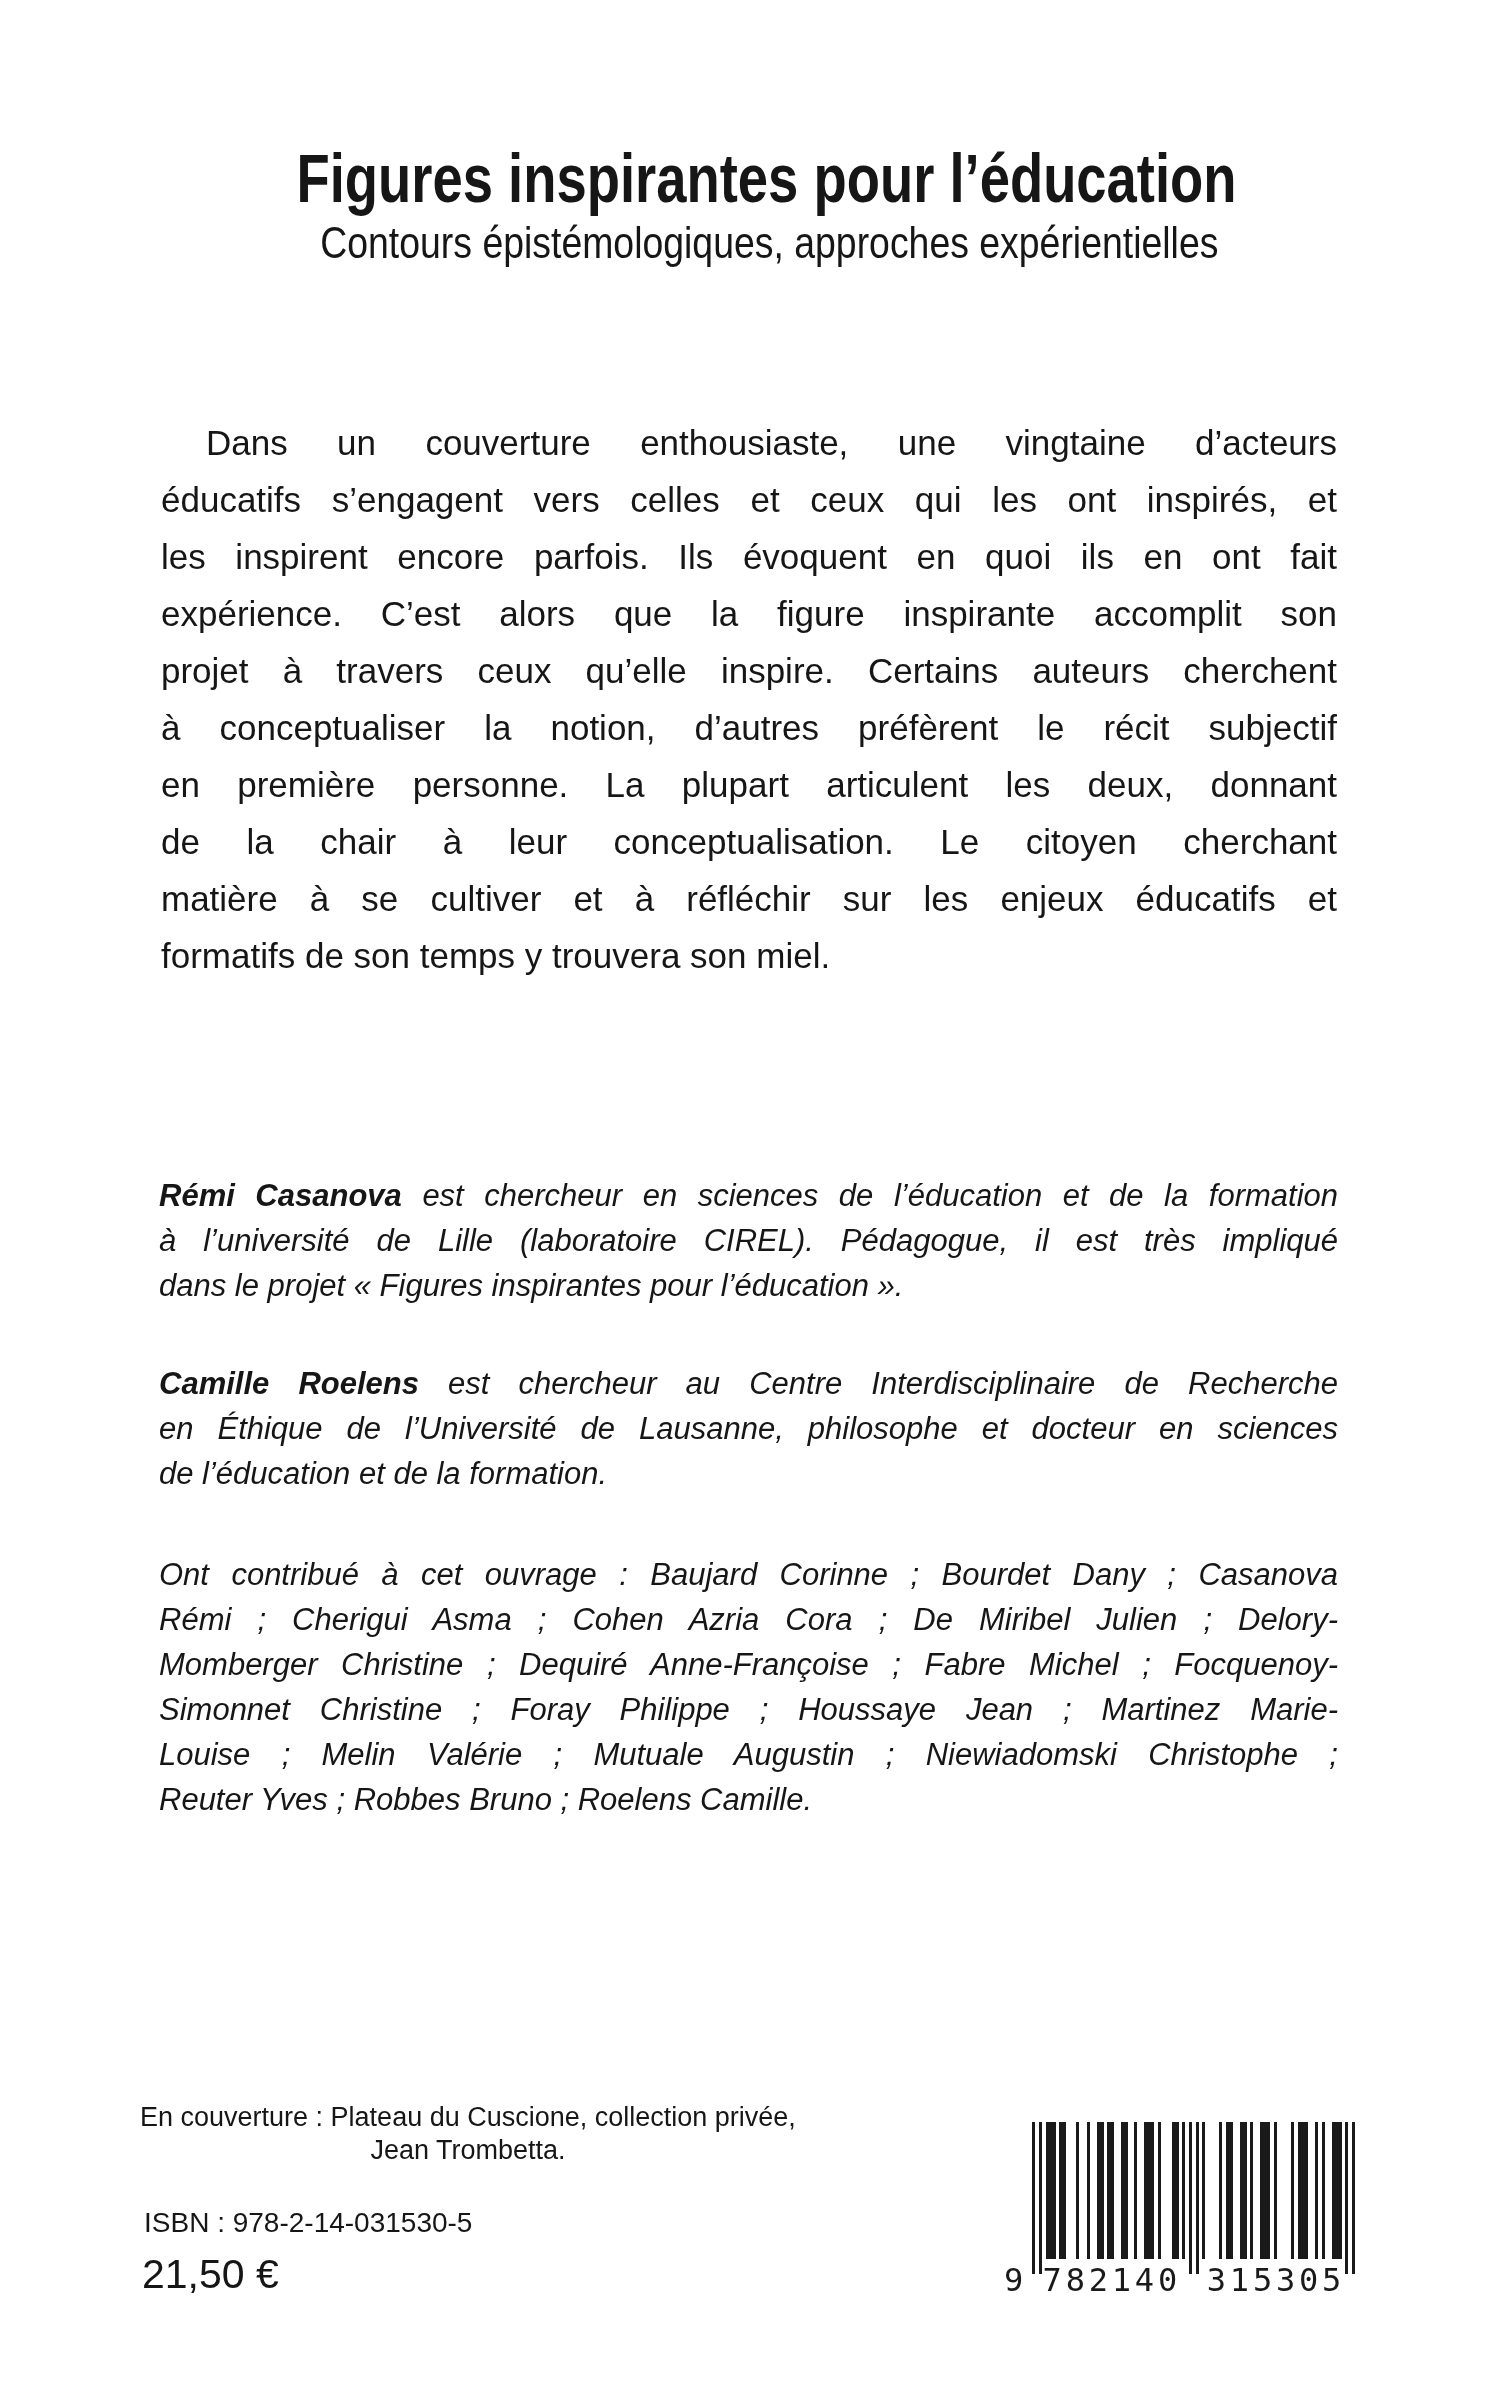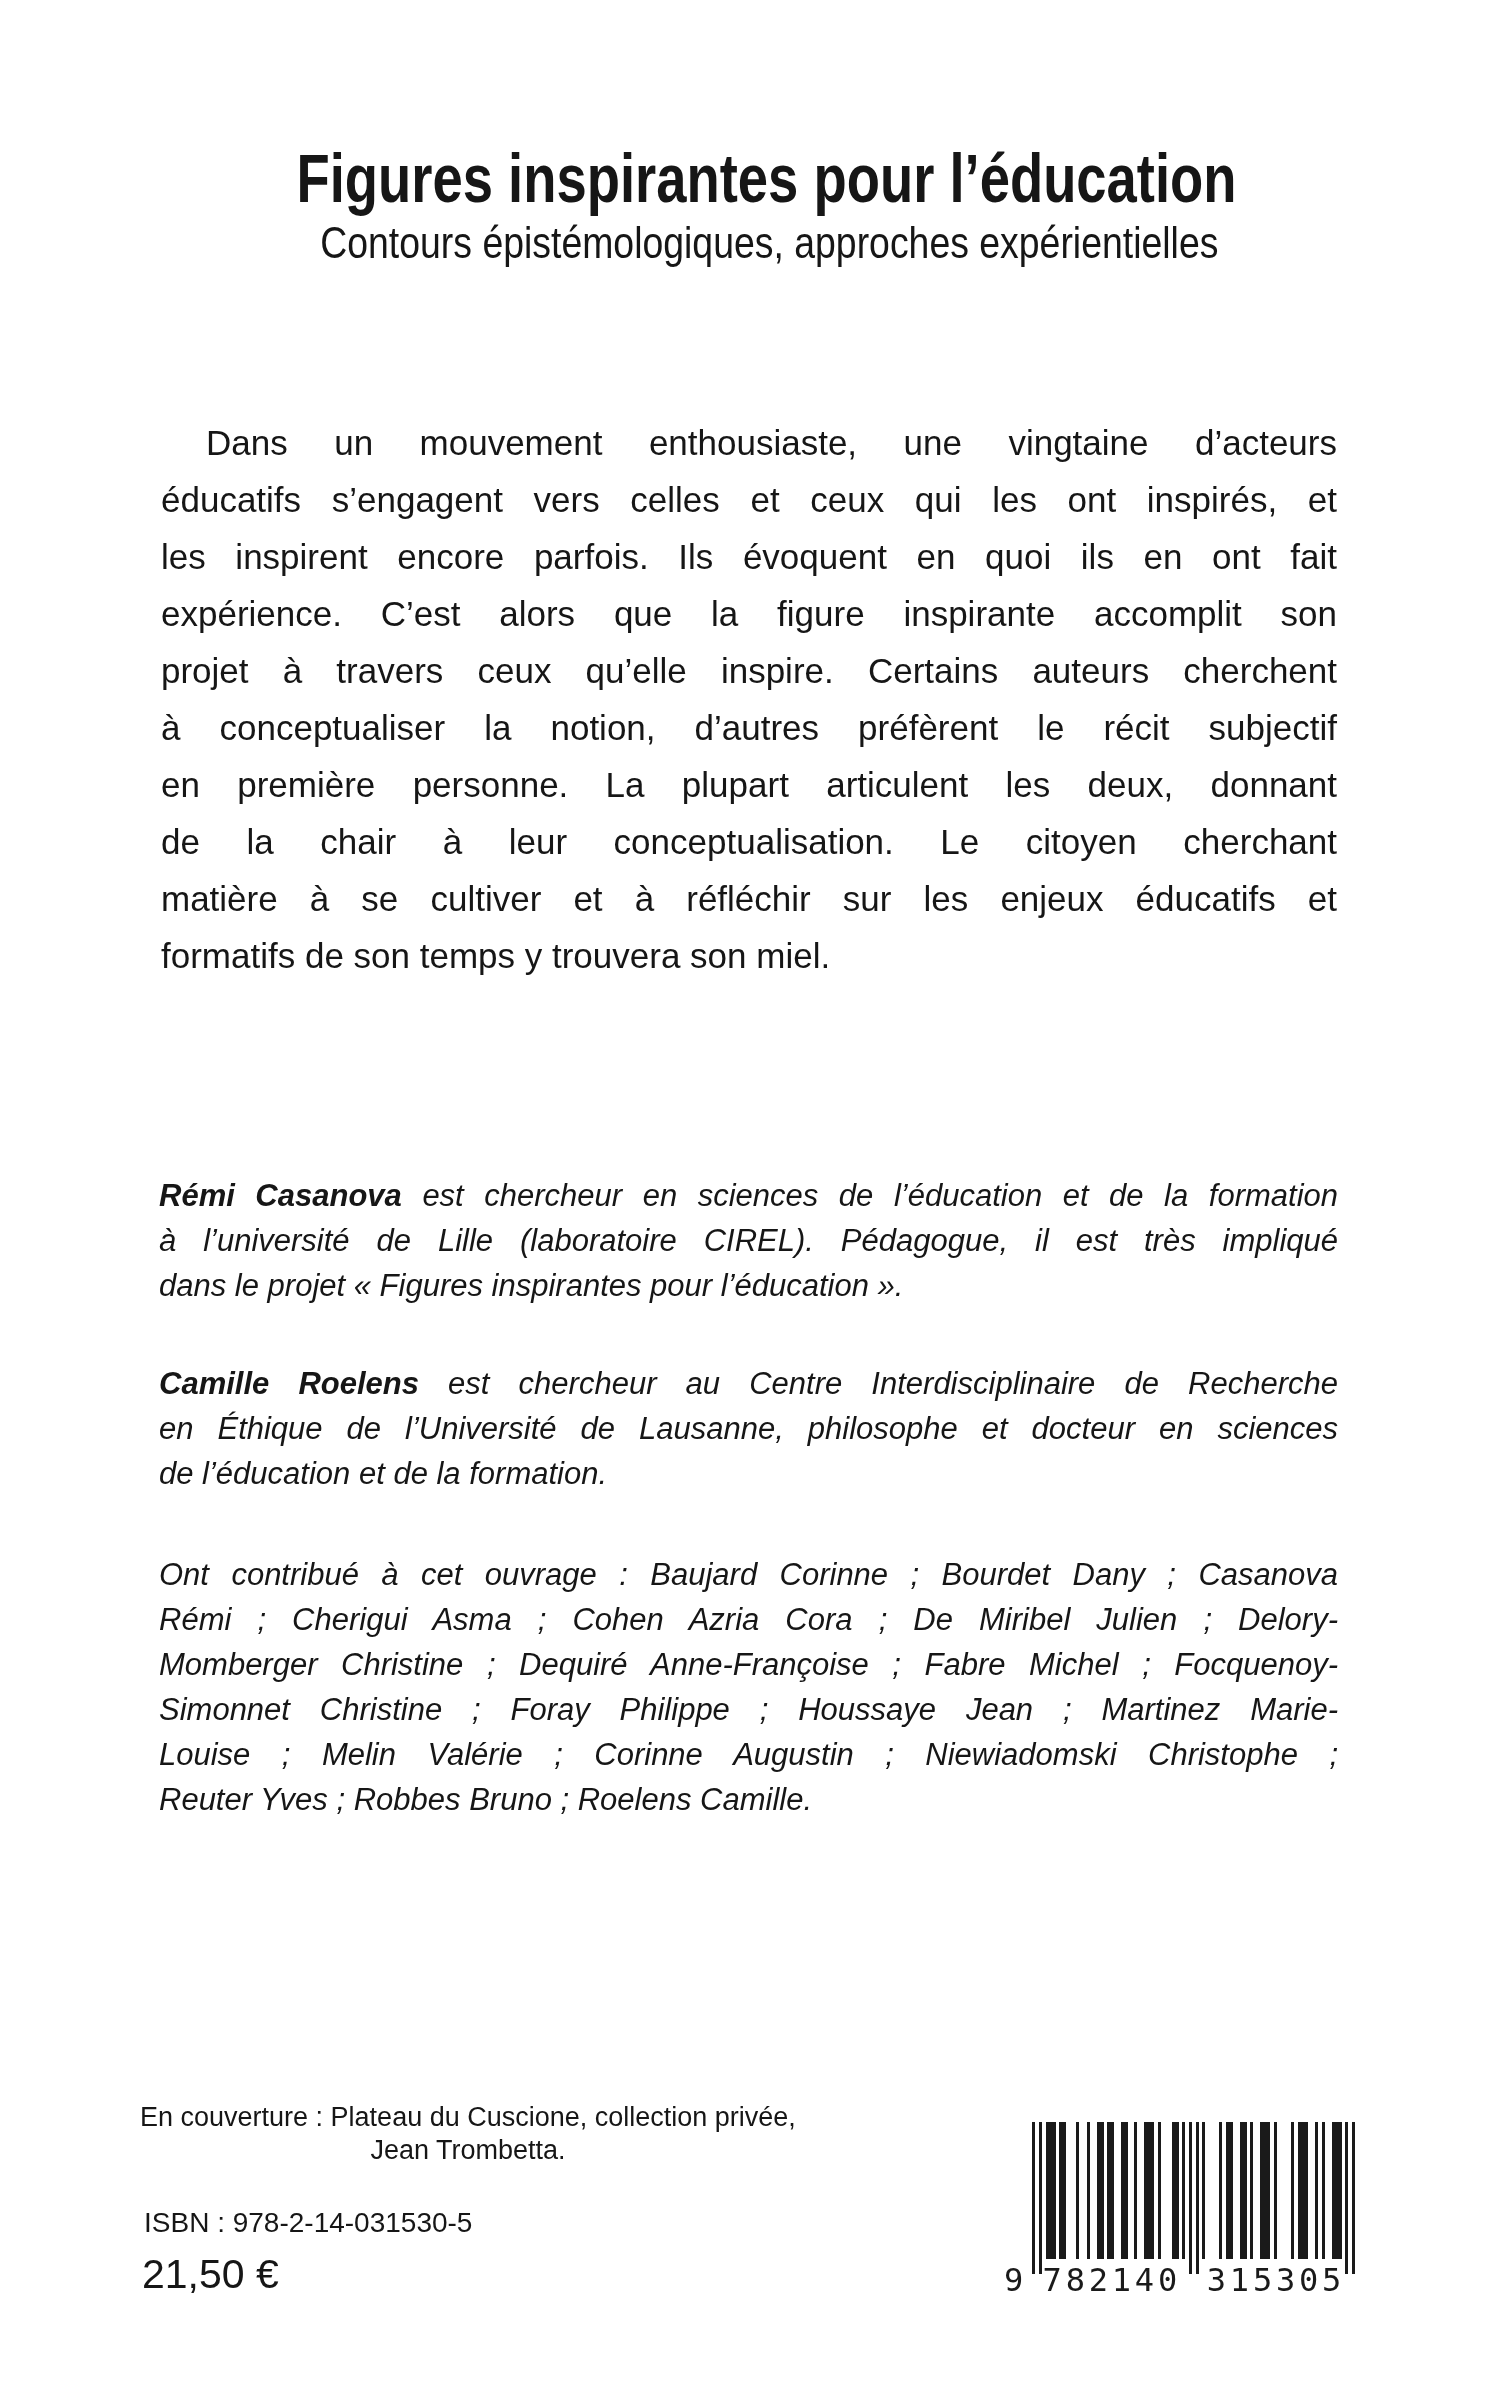--- a/index.html
+++ b/index.html
@@ -74,21 +74,21 @@
 </head>
 <body>
 
 <div class="page">
 
   <h1 class="title"><span class="squeeze">Figures inspirantes pour l’éducation</span></h1>
 
   <h2 class="subtitle"><span class="squeeze">Contours épistémologiques, approches expérientielles</span></h2>
 
   <div class="synopsis" id="synopsis">
-      <div class="ln first">Dans un mouvement enthousiaste, une vingtaine d’acteurs</div>
+      <div class="ln first">Dans un couverture enthousiaste, une vingtaine d’acteurs</div>
       <div class="ln">éducatifs s’engagent vers celles et ceux qui les ont inspirés, et</div>
       <div class="ln">les inspirent encore parfois. Ils évoquent en quoi ils en ont fait</div>
       <div class="ln">expérience. C’est alors que la figure inspirante accomplit son</div>
       <div class="ln">projet à travers ceux qu’elle inspire. Certains auteurs cherchent</div>
       <div class="ln">à conceptualiser la notion, d’autres préfèrent le récit subjectif</div>
       <div class="ln">en première personne. La plupart articulent les deux, donnant</div>
       <div class="ln">de la chair à leur conceptualisation. Le citoyen cherchant</div>
       <div class="ln">matière à se cultiver et à réfléchir sur les enjeux éducatifs et</div>
       <div class="ln last">formatifs de son temps y trouvera son miel.</div>
     </div>
@@ -103,21 +103,21 @@
       <div class="ln"><span class="bio-name">Camille Roelens</span> est chercheur au Centre Interdisciplinaire de Recherche</div>
       <div class="ln">en Éthique de l’Université de Lausanne, philosophe et docteur en sciences</div>
       <div class="ln last">de l’éducation et de la formation.</div>
     </div>
 
   <div class="contributors" id="contributors">
       <div class="ln">Ont contribué à cet ouvrage : Baujard Corinne ; Bourdet Dany ; Casanova</div>
       <div class="ln">Rémi ; Cherigui Asma ; Cohen Azria Cora ; De Miribel Julien ; Delory-</div>
       <div class="ln">Momberger Christine ; Dequiré Anne-Françoise ; Fabre Michel ; Focquenoy-</div>
       <div class="ln">Simonnet Christine ; Foray Philippe ; Houssaye Jean ; Martinez Marie-</div>
-      <div class="ln">Louise ; Melin Valérie ; Corinne Augustin ; Niewiadomski Christophe ;</div>
+      <div class="ln">Louise ; Melin Valérie ; Mutuale Augustin ; Niewiadomski Christophe ;</div>
       <div class="ln last">Reuter Yves ; Robbes Bruno ; Roelens Camille.</div>
     </div>
 
   <div class="cover-credit" id="cover-credit">
       <div class="">En couverture : Plateau du Cuscione, collection privée,</div>
       <div class="last">Jean Trombetta.</div>
     </div>
 
   <div class="isbn">ISBN : 978-2-14-031530-5</div>
 

